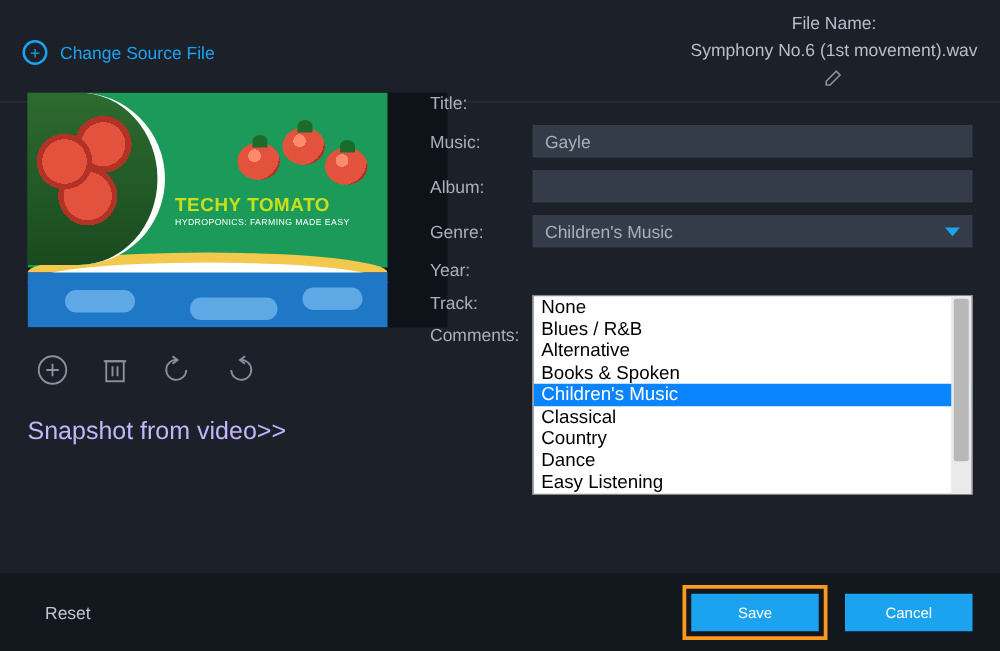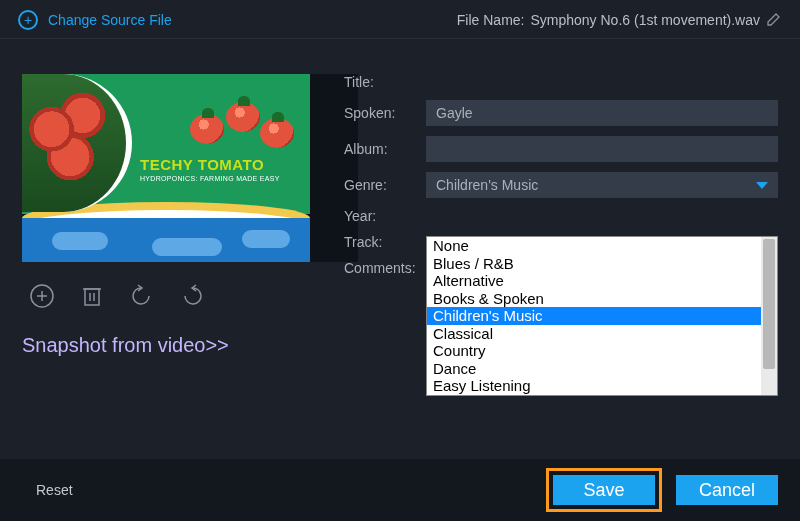--- a/index.html
+++ b/index.html
@@ -14,21 +14,21 @@
     display: flex; align-items: center; justify-content: space-between;
     padding: 10px 18px 8px 18px;
     border-bottom: 1px solid #2a303b;
   }
   .hdr-left { display: flex; align-items: center; gap: 10px; color: #1ca3f0; }
   .plus-circle {
     width: 20px; height: 20px; border: 2px solid #1ca3f0; border-radius: 50%;
     display: flex; align-items: center; justify-content: center;
     font-size: 14px; line-height: 1;
   }
-  .hdr-right { display: flex; align-items: center; gap: 6px; color: #b8bfc9; }
+  .hdr-right { display: flex; align-items: center; gap: 6px; color: #b8bfc9; flex-direction: column; }
   .edit-icon { color: #8a919d; }
   .content {
     position: absolute; top: 46px; left: 0; right: 0; bottom: 62px;
     padding: 28px 22px 10px 22px;
     display: flex; gap: 34px;
   }
   .left-pane { width: 288px; }
   .artwork {
     width: 336px; height: 188px; background: #0e131a;
     position: relative; overflow: hidden;
@@ -85,21 +85,21 @@
   .footer {
     position:absolute; left:0; right:0; bottom:0; height:62px;
     background:#13171e; display:flex; align-items:center; justify-content:space-between;
     padding:0 22px;
   }
   .reset-btn { color:#c2c8d2; padding:6px 14px; }
   .footer-right { display:flex; gap:14px; align-items:center; }
   .btn {
     width:102px; height:30px; background:#1ca3f0; color:#fff;
     display:flex; align-items:center; justify-content:center;
-    font-size:18px;
+    font-size:12px;
   }
   .save-wrap { border:3px solid #ff9a1f; padding:4px; }
 </style>
 </head>
 <body>
 
 <div class="header">
   <div class="hdr-left">
     <div class="plus-circle">+</div>
     <span>Change Source File</span>
@@ -170,21 +170,21 @@
       </div>
     </div>
     <div class="snap-link">Snapshot from video&gt;&gt;</div>
   </div>
 
   <div class="right-pane">
     <div class="field-row">
       <div class="field-label">Title:</div>
     </div>
     <div class="field-row">
-      <div class="field-label">Spoken:</div>
+      <div class="field-label">Music:</div>
       <input class="field-input" value="Gayle" style="">
     </div>
     <div class="field-row">
       <div class="field-label">Album:</div>
       <input class="field-input" value="" style="">
     </div>
     <div class="field-row">
       <div class="field-label">Genre:</div>
       <div class="genre-select">
         <span>Children's Music</span>

